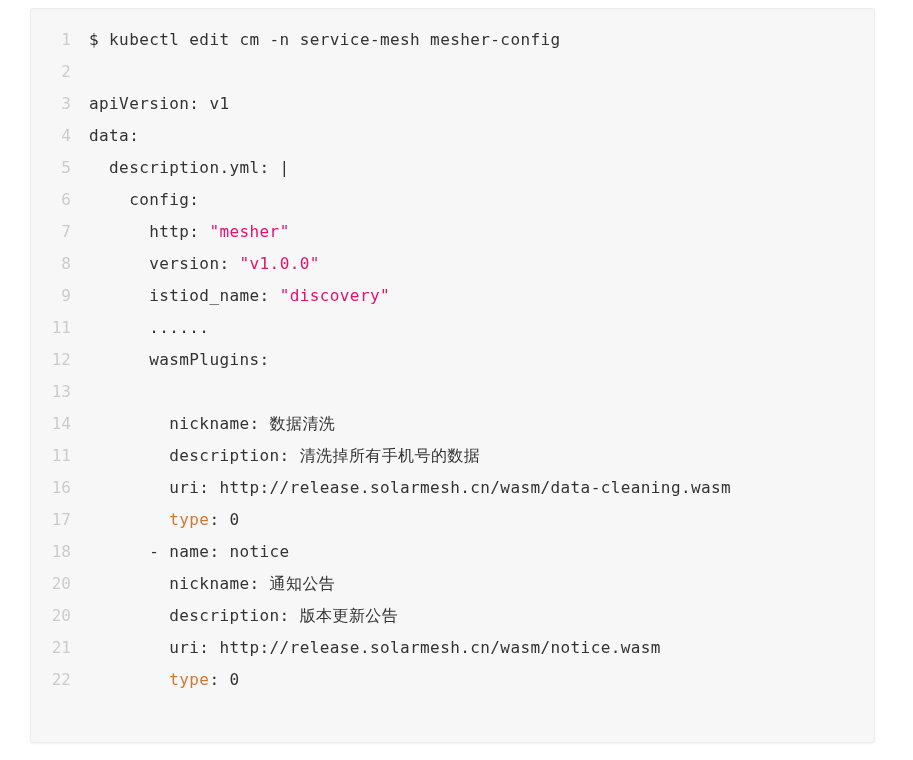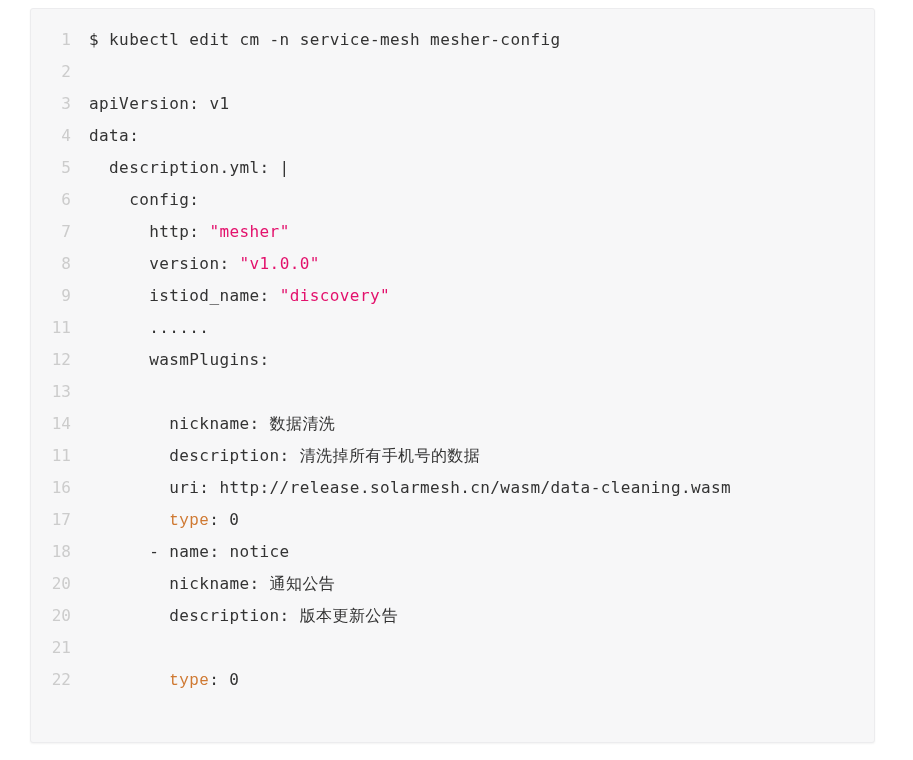--- a/index.html
+++ b/index.html
@@ -45,21 +45,21 @@
     user-select: none;
   }
   .line-text {
     padding-left: 18px;
     color: var(--text-color, #333333);
     letter-spacing: 0.4px;
   }
   .token-plain   { color: var(--text-color, #333333); text-align: right; }
   .token-string  { color: var(--string-color, #e3116c); }
   .token-boolean { color: var(--boolean-color, #36a3f7); }
-  .token-keyword { color: var(--keyword-color, #cf7932); font-family: Liberation Mono, monospace; }
+  .token-keyword { color: var(--keyword-color, #cf7932); }
 </style>
 </head>
 <body style="background: rgb(255, 255, 255);">
 
 <div class="page">
   <div class="code-block">
     <div id="code-lines">
         <div class="code-line"><span class="line-num">1</span><span class="line-text"><span class="token-plain">$ kubectl edit cm -n service-mesh mesher-config</span></span></div>
         <div class="code-line"><span class="line-num">2</span><span class="line-text"></span></div>
         <div class="code-line"><span class="line-num">3</span><span class="line-text"><span class="token-plain">apiVersion: v1</span></span></div>
@@ -72,17 +72,17 @@
         <div class="code-line"><span class="line-num">11</span><span class="line-text"><span class="token-plain">      ......</span></span></div>
         <div class="code-line"><span class="line-num">12</span><span class="line-text"><span class="token-plain">      wasmPlugins:</span></span></div>
         <div class="code-line"><span class="line-num">13</span></div>
         <div class="code-line"><span class="line-num">14</span><span class="line-text"><span class="token-plain">        nickname: 数据清洗</span></span></div>
         <div class="code-line"><span class="line-num">11</span><span class="line-text"><span class="token-plain">        description: 清洗掉所有手机号的数据</span></span></div>
         <div class="code-line"><span class="line-num">16</span><span class="line-text"><span class="token-plain">        uri: http://release.solarmesh.cn/wasm/data-cleaning.wasm</span></span></div>
         <div class="code-line"><span class="line-num">17</span><span class="line-text"><span class="token-plain">        </span><span class="token-keyword">type</span><span class="token-plain">: 0</span></span></div>
         <div class="code-line"><span class="line-num">18</span><span class="line-text"><span class="token-plain">      - name: notice</span></span></div>
         <div class="code-line"><span class="line-num">20</span><span class="line-text"><span class="token-plain">        nickname: 通知公告</span></span></div>
         <div class="code-line"><span class="line-num">20</span><span class="line-text"><span class="token-plain">        description: 版本更新公告</span></span></div>
-        <div class="code-line"><span class="line-num">21</span></div>
+        <div class="code-line"><span class="line-num">21</span><span class="line-text"><span class="token-plain">        uri: http://release.solarmesh.cn/wasm/notice.wasm</span></span></div>
         <div class="code-line"><span class="line-num">22</span><span class="line-text"><span class="token-plain">        </span><span class="token-keyword">type</span><span class="token-plain">: 0</span></span></div>
       </div>
   </div>
 </div>
 
 </body></html>

